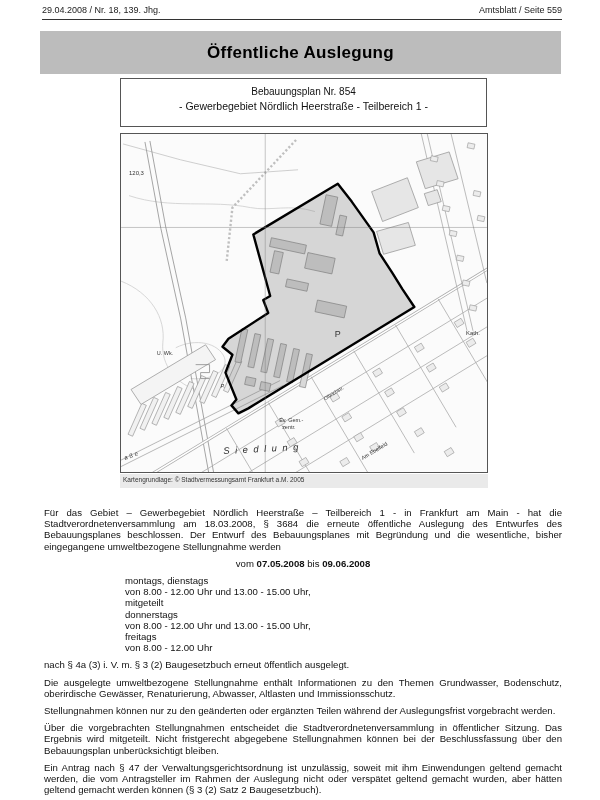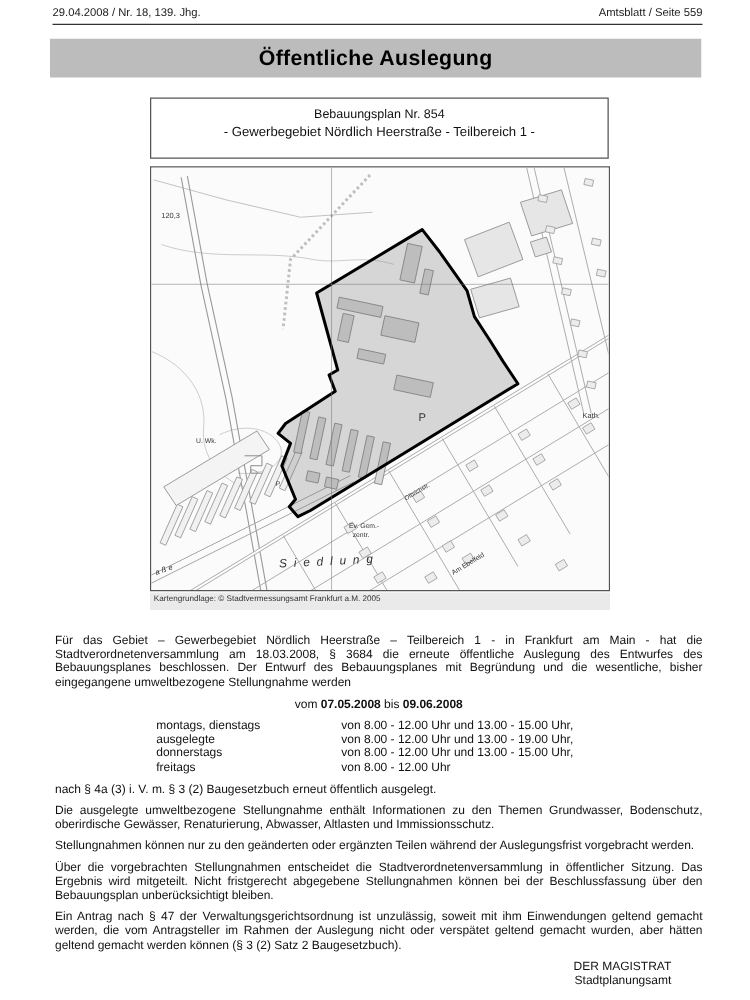--- a/index.html
+++ b/index.html
@@ -4,40 +4,40 @@
 <style>
   html,body{margin:0;padding:0;background:#888;}
   .page{position:relative;width:600px;height:800px;background:#ffffff;margin:0 auto;
         font-family:"Liberation Sans", sans-serif;color:#1a1a1a;overflow:hidden;}
   
   .hdr{position:absolute;left:42px;top:5px;width:520px;font-size:9px;color:#222;}
   .hdr .hl{float:left;}
   .hdr .hr{float:right;}
   .rule{position:absolute;left:42px;top:19px;width:520px;border-top:1px solid #333;}
   
-  .banner{position:absolute;left:40px;top:31px;width:521px;height:31px;background:#bcbcbc;
+  .banner{position:absolute;left:40px;top:31px;width:521px;height:43px;background:#bcbcbc;
           display:flex;align-items:center;justify-content:center;}
   .banner span{font-size:17px;font-weight:bold;color:#000;letter-spacing:.3px;}
   
   .titlebox{position:absolute;left:120px;top:78px;width:367px;height:49px;border:1px solid #555;
             background:#fff;text-align:center;box-sizing:border-box;}
   .titlebox .t1{font-size:10px;margin-top:7px;color:#111;}
   .titlebox .t2{font-size:10.5px;margin-top:3px;color:#111;}
   
   .mapbox{position:absolute;left:120px;top:133px;width:368px;height:340px;border:1px solid #555;
           box-sizing:border-box;background:#fbfbfb;overflow:hidden;}
   .caption{position:absolute;left:120px;top:474px;width:368px;height:14px;background:#eaeaea;
            font-size:6.5px;color:#333;padding:2px 0 0 3px;box-sizing:border-box;}
   
   .body{position:absolute;left:44px;top:507px;width:518px;font-size:9.6px;line-height:11.2px;color:#111;}
   .body p{margin:0 0 6px 0;text-align:justify;}
   .body p.center{text-align:center;margin:1px 0 6px 0;}
   .body p.venue{text-align:left;margin-bottom:2px;}
   .hours{margin:0 0 6px 81px;}
-  .hrow{display:flex;}
+  .hrow{display:flex;flex-direction:column;}
   .hrow .day{width:148px;}
   .sig{text-align:right;padding-right:25px;line-height:11.5px;margin-top:1px;}
   svg text{fill:#333;}
 </style>
 </head>
 <body>
 
 <div class="page">
 
   <div class="hdr">
@@ -284,22 +284,21 @@
       <b>09.06.2008</b>
     </p>
 
 
     <div class="hours">
       <div class="hrow">
         <span class="day">montags, dienstags</span>
         <span class="time">von 8.00 - 12.00 Uhr und 13.00 - 15.00 Uhr,</span>
       </div>
       <div class="hrow">
-        <span class="day">ausgelegte</span>
-        <span class="time">von 8.00 - 12.00 Uhr und 13.00 - 19.00 Uhr,</span>
+        <span class="day">mitgeteilt</span>
       </div>
       <div class="hrow">
         <span class="day">donnerstags</span>
         <span class="time">von 8.00 - 12.00 Uhr und 13.00 - 15.00 Uhr,</span>
       </div>
       <div class="hrow">
         <span class="day">freitags</span>
         <span class="time">von 8.00 - 12.00 Uhr</span>
       </div>
     </div>

